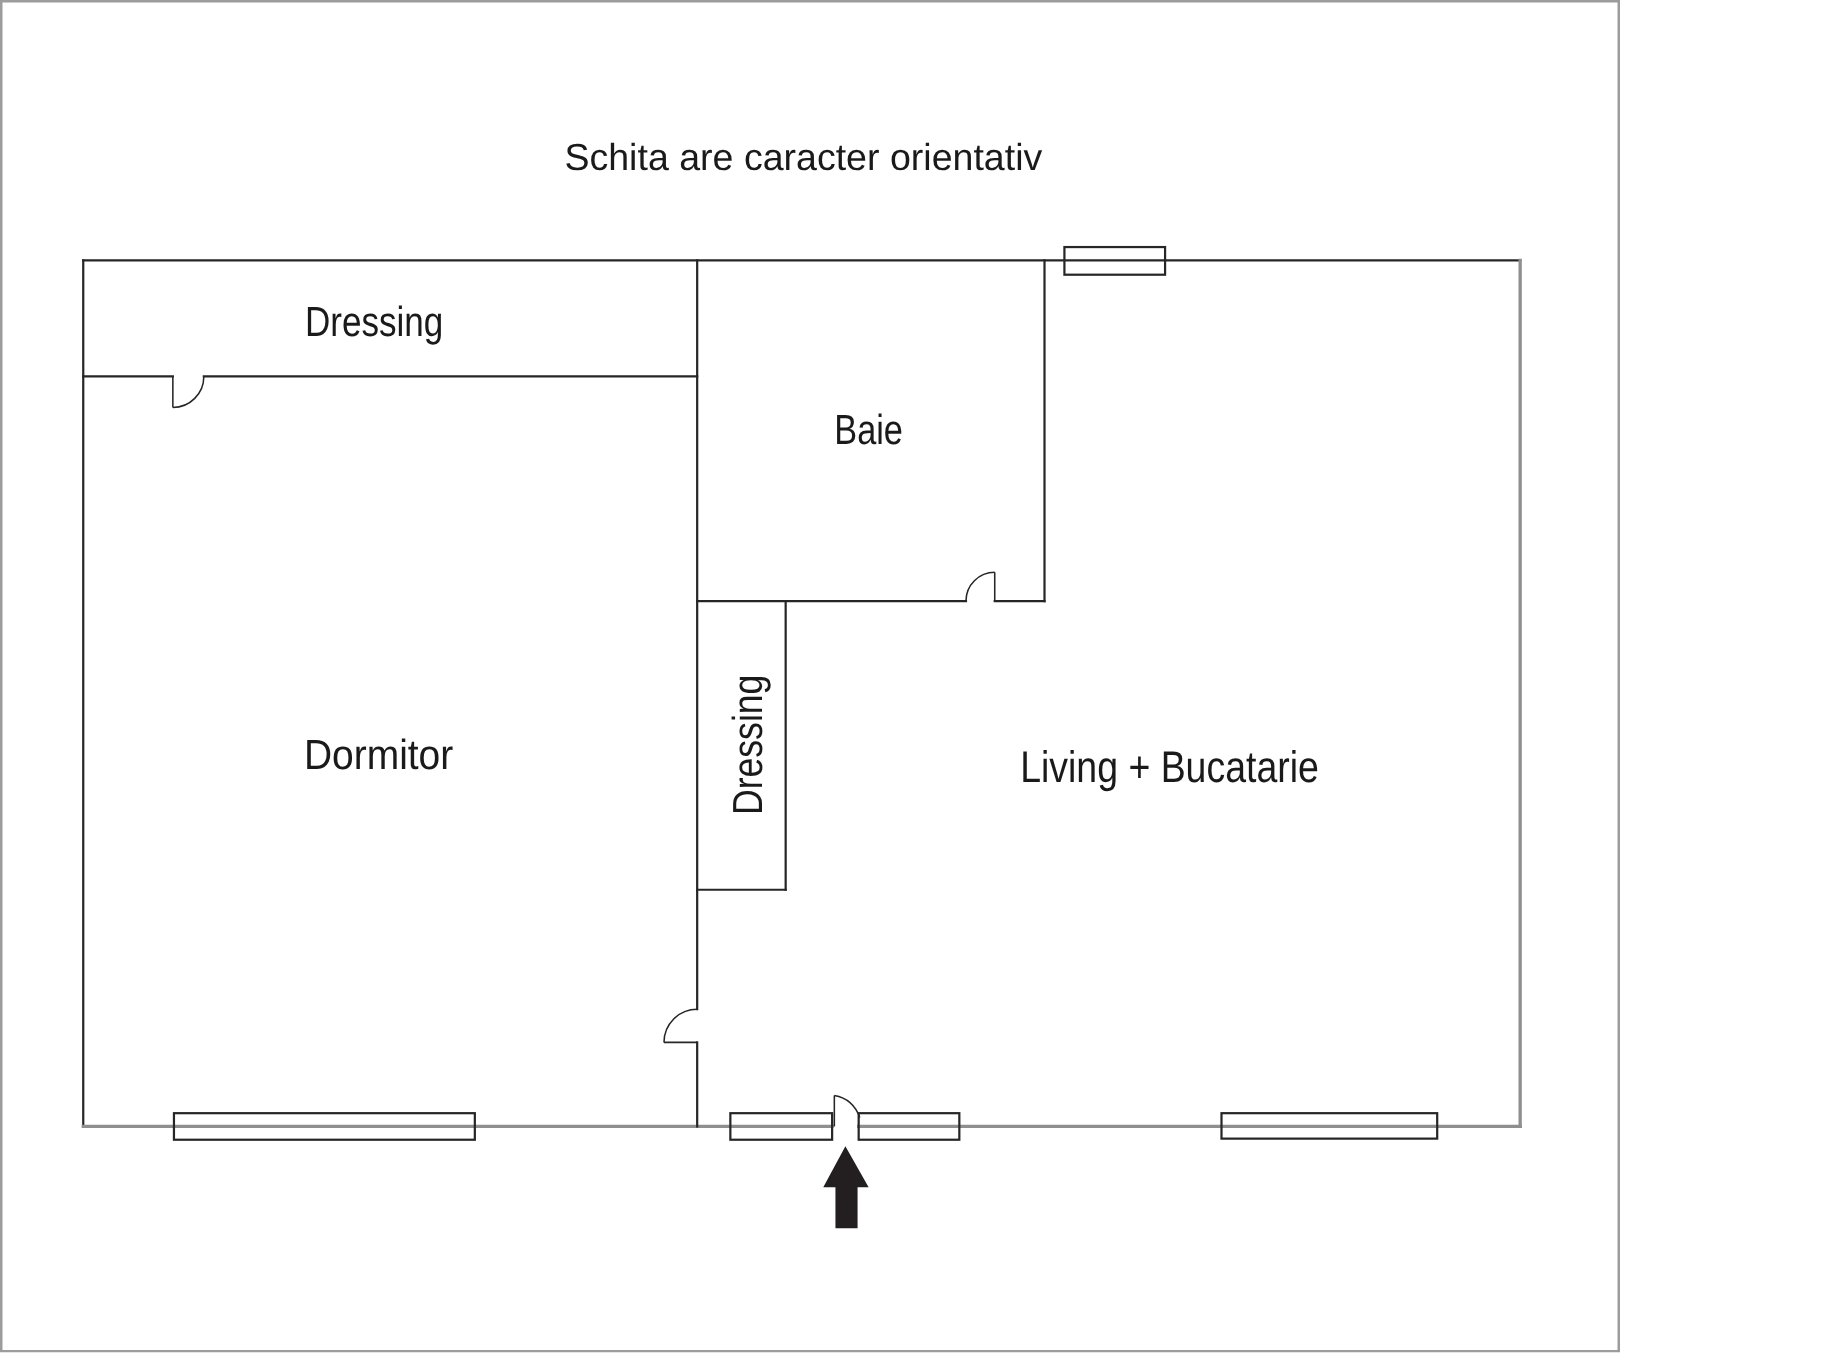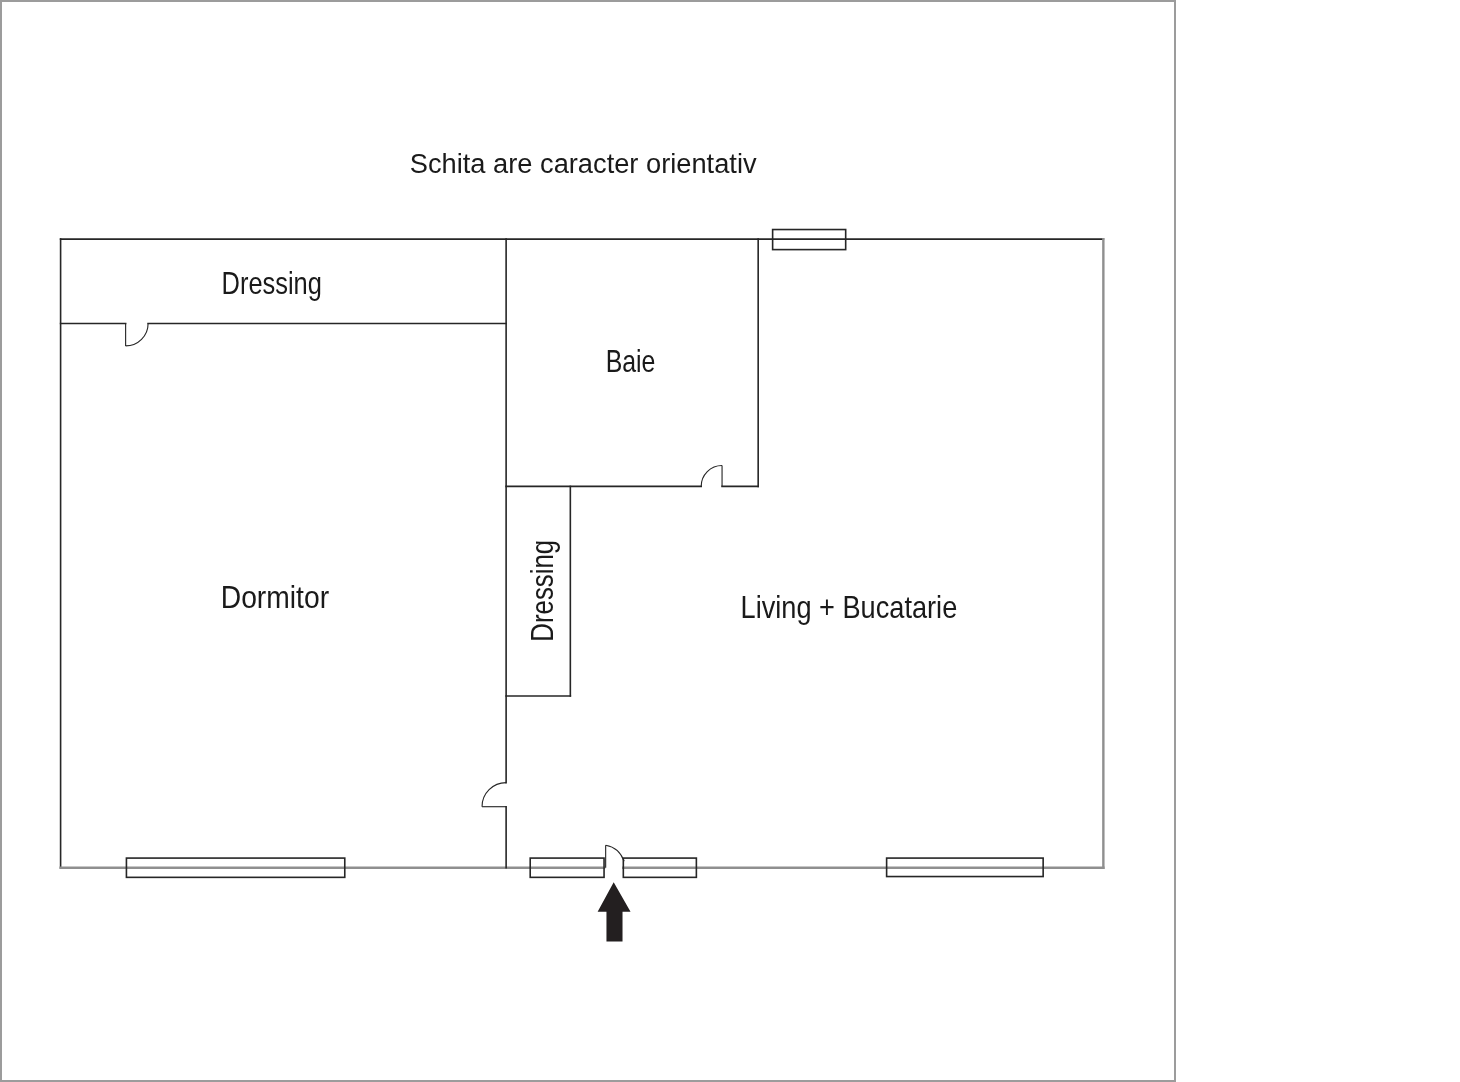--- a/index.html
+++ b/index.html
@@ -3,21 +3,21 @@
 <meta charset="utf-8">
 <style>
   html, body {
     margin: 0;
     padding: 0;
     background: #ffffff;
     font-family: "Liberation Sans", sans-serif;
   }
   .page {
     position: relative;
-    width: 1176px;
+    width: 1296px;
     height: 1082px;
     box-sizing: border-box;
     background: var(--bg, #ffffff);
     border: 2px solid var(--frame, #9c9c9c);
     overflow: hidden;
   }
   svg.plan {
     position: absolute;
     left: 0;
     top: 0;

